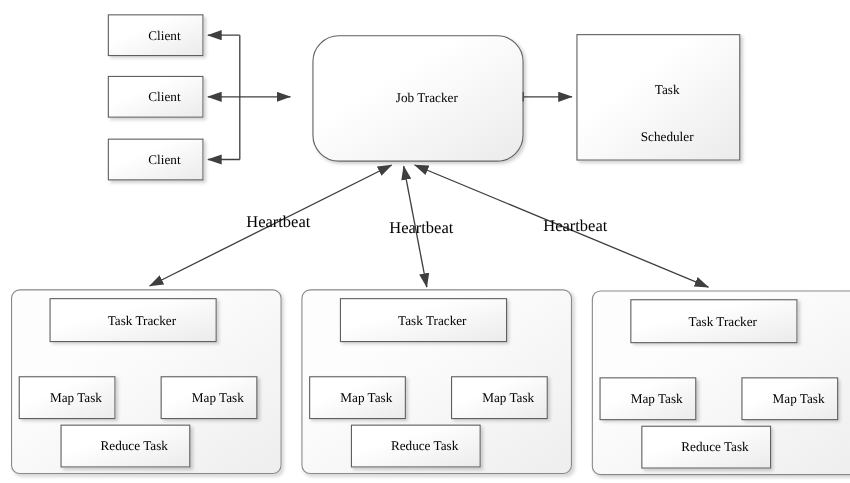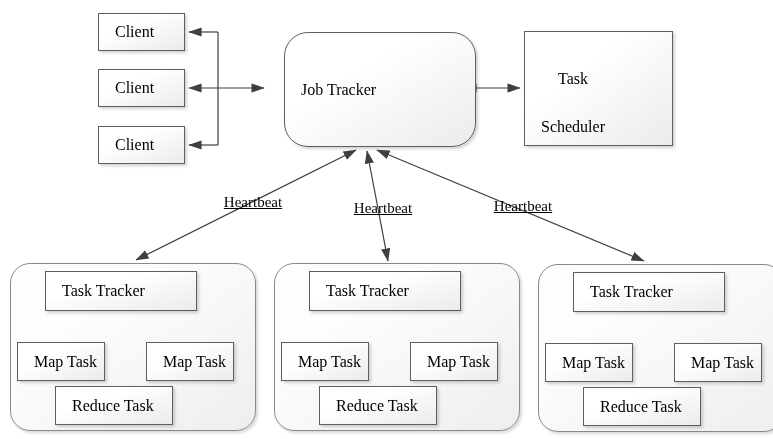--- a/index.html
+++ b/index.html
@@ -28,54 +28,53 @@
     fill: none;
   }
   .node {
     position: absolute;
     box-sizing: border-box;
     border: 1px solid #5f5f5f;
     background: linear-gradient(to bottom right, #ffffff 35%, #ebebeb 100%);
     box-shadow: 2px 2px 3px rgba(0,0,0,0.18);
     display: flex;
     align-items: center;
-    justify-content: flex-start;
+    justify-content: center;
     text-align: center;
-    font-size: 16px;
+    font-size: 12px;
     line-height: 1.25;
     padding-left: 16px;
   }
   .rounded-big {
     border-radius: 24px;
     margin-left: 16px;
   }
   .group {
     position: absolute;
     box-sizing: border-box;
     width: 246px;
     height: 168px;
     border: 1px solid #898989;
-    border-radius: 20px;
+    border-radius: 8px;
     background: linear-gradient(to bottom right, #fdfdfd 30%, #eeeeee 100%);
     box-shadow: 2px 2px 3px rgba(0,0,0,0.15);
   }
   .group .node {
     position: absolute;
   }
   .tt-box   { left: 34px;  top: 7px;   width: 152px; height: 40px; }
   .mapl-box { left: 6px;   top: 78px;  width: 88px;  height: 39px; }
   .mapr-box { left: 135px; top: 78px;  width: 88px;  height: 39px; }
   .red-box  { left: 44px;  top: 122px; width: 118px; height: 39px; }
   .hb-label {
     position: absolute;
     width: 74px;
     font-size: 15px;
     text-align: center;
     white-space: nowrap;
-    text-decoration: underline;
   }
   .two-line span { display: block; margin-top: 28px; }
 </style>
 </head>
 <body>
 
 <div class="stage">
 
   <svg class="wires" width="773" height="439" viewBox="0 0 773 439" xmlns="http://www.w3.org/2000/svg">
     <defs>

